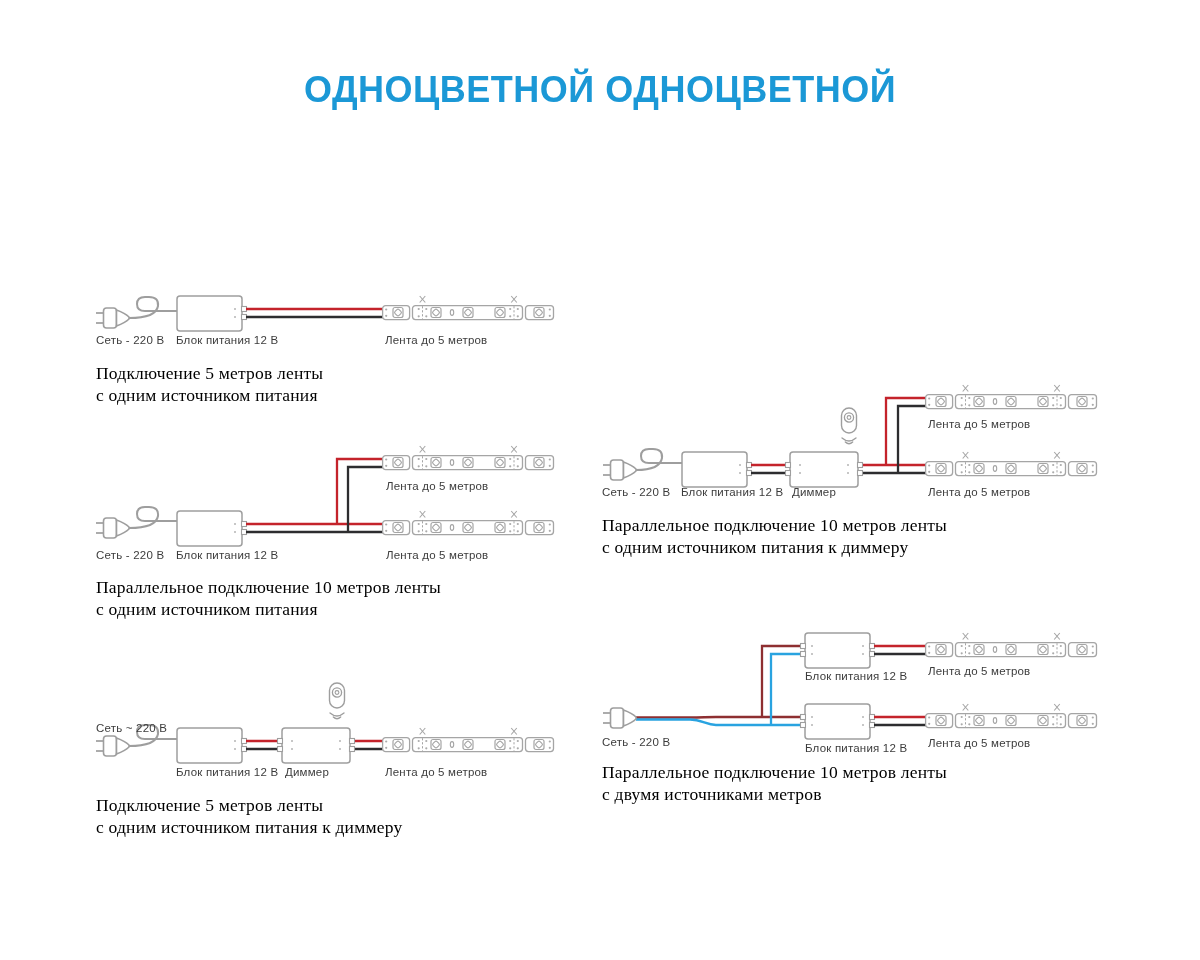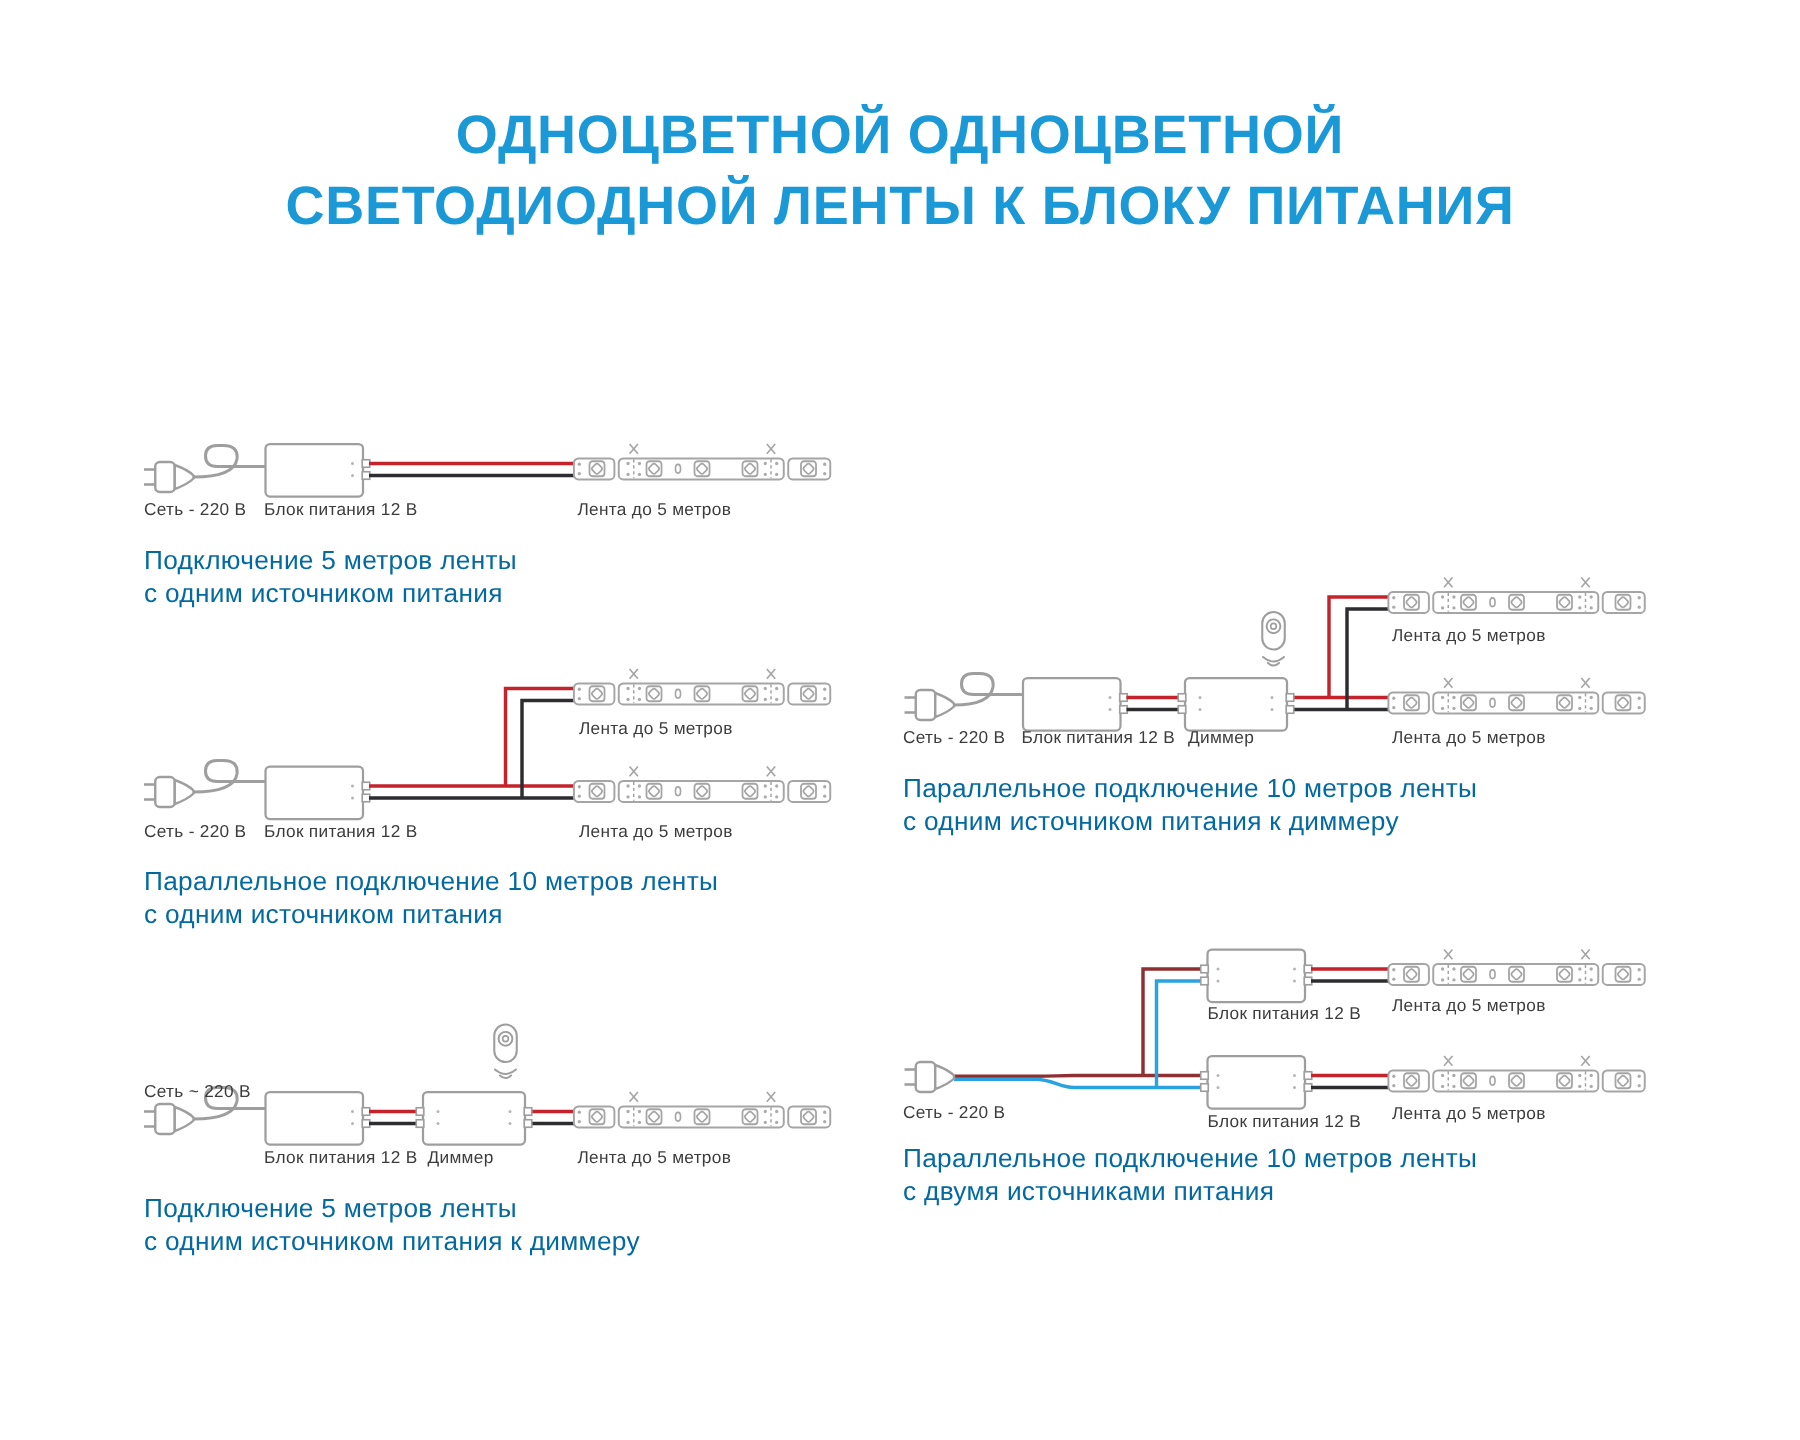--- a/index.html
+++ b/index.html
@@ -12,30 +12,29 @@
     font-weight:bold;font-size:36px;line-height:47px;letter-spacing:.5px;
     color:#1b98d6;
   }
   .stage{position:absolute;left:0;top:0;width:1200px;height:796px;}
   svg{position:absolute;left:0;top:0;}
   .lbl{
     position:absolute;font-size:11.5px;color:#3c3c3c;letter-spacing:.2px;
     white-space:nowrap;
   }
   .cap{
-    position:absolute;font-size:17.5px;line-height:22px;color:#0369a1;
-    letter-spacing:.2px;white-space:nowrap;
+    position:absolute;font-size:17.5px;line-height:22px;color:#000000;
+    letter-spacing:.2px;white-space:nowrap;font-family:Liberation Serif, serif;
   }
 </style>
 </head>
 <body>
 
 <div class="title">
   <span style="display:block">ОДНОЦВЕТНОЙ ОДНОЦВЕТНОЙ</span>
-  <span style="display:block">СВЕТОДИОДНОЙ ЛЕНТЫ К БЛОКУ ПИТАНИЯ</span>
 </div>
 
 <div class="stage">
 <svg width="1200" height="960" viewBox="0 0 1200 960">
   <defs>
     <g id="sym-plug">
       <line x1="0" y1="7" x2="8" y2="7" stroke="#9e9e9e" stroke-width="1.7"></line>
       <line x1="0" y1="17" x2="8" y2="17" stroke="#9e9e9e" stroke-width="1.7"></line>
       <rect x="7.5" y="2" width="13" height="20" rx="3" fill="#fff" stroke="#9e9e9e" stroke-width="1.6"></rect>
       <path d="M20.5,4 C26,6 31,9 33,11 L33,13 C31,15 26,18 20.5,20 Z" fill="#fff" stroke="#9e9e9e" stroke-width="1.6" stroke-linejoin="round"></path>
@@ -205,15 +204,15 @@
   <div>с одним источником питания к диммеру</div>
 </div>
 
 <div class="lbl" style="left:928px;top:665px">Лента до 5 метров</div>
 <div class="lbl" style="left:805px;top:670px">Блок питания 12 В</div>
 <div class="lbl" style="left:602px;top:736px">Сеть - 220 В</div>
 <div class="lbl" style="left:928px;top:737px">Лента до 5 метров</div>
 <div class="lbl" style="left:805px;top:742px">Блок питания 12 В</div>
 <div class="cap" style="left:602px;top:761px">
   <div>Параллельное подключение 10 метров ленты</div>
-  <div>с двумя источниками питания</div>
+  <div>с двумя источниками метров</div>
 </div>
 </div>
 
 </body></html>

